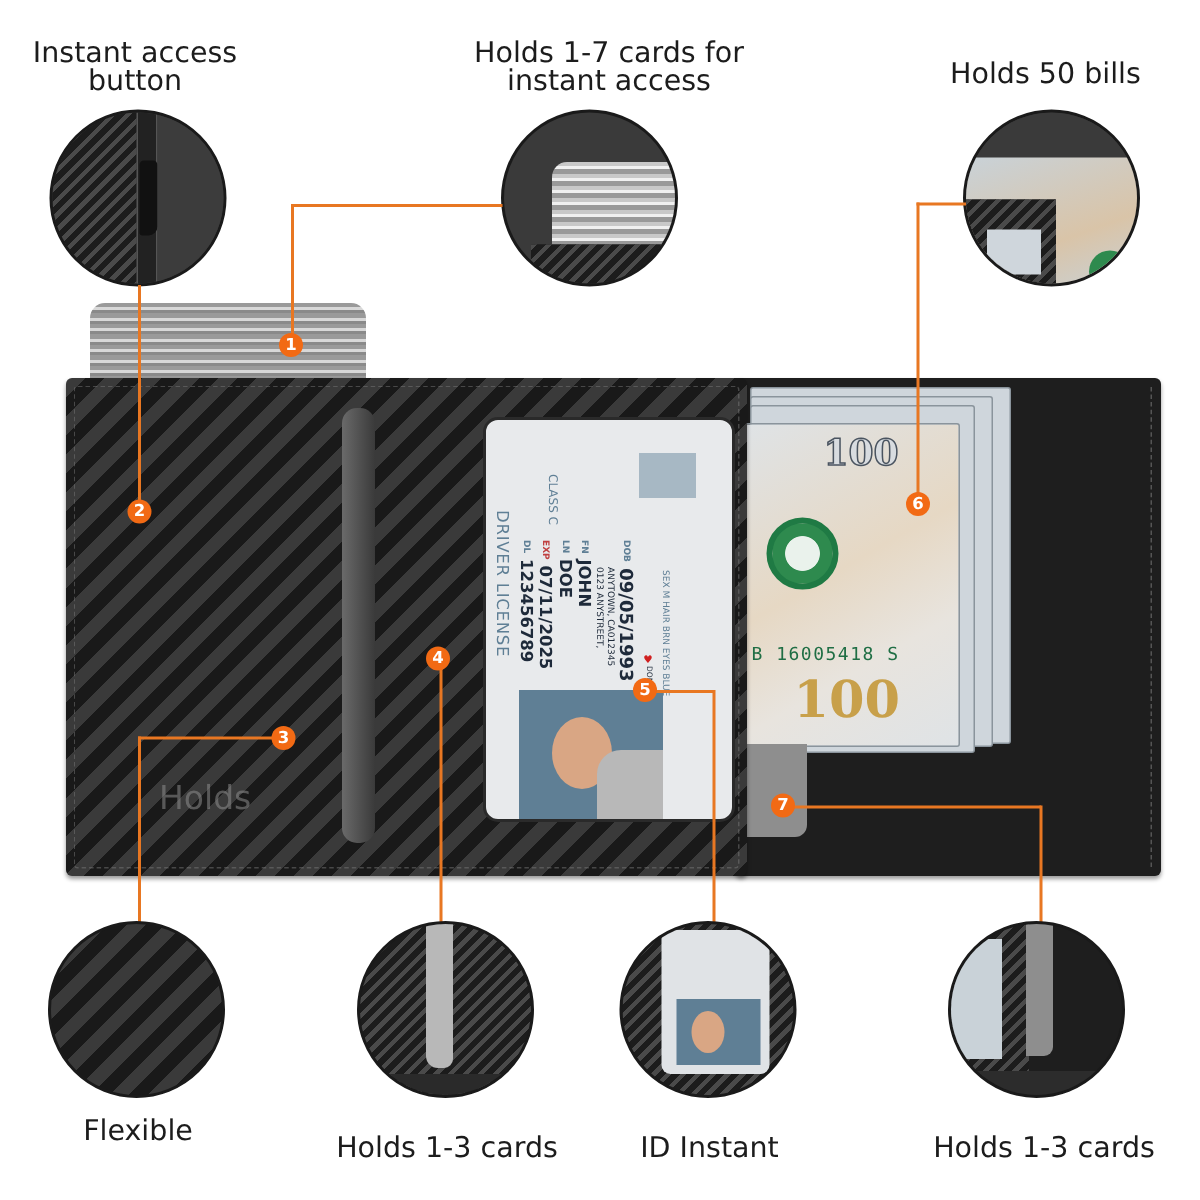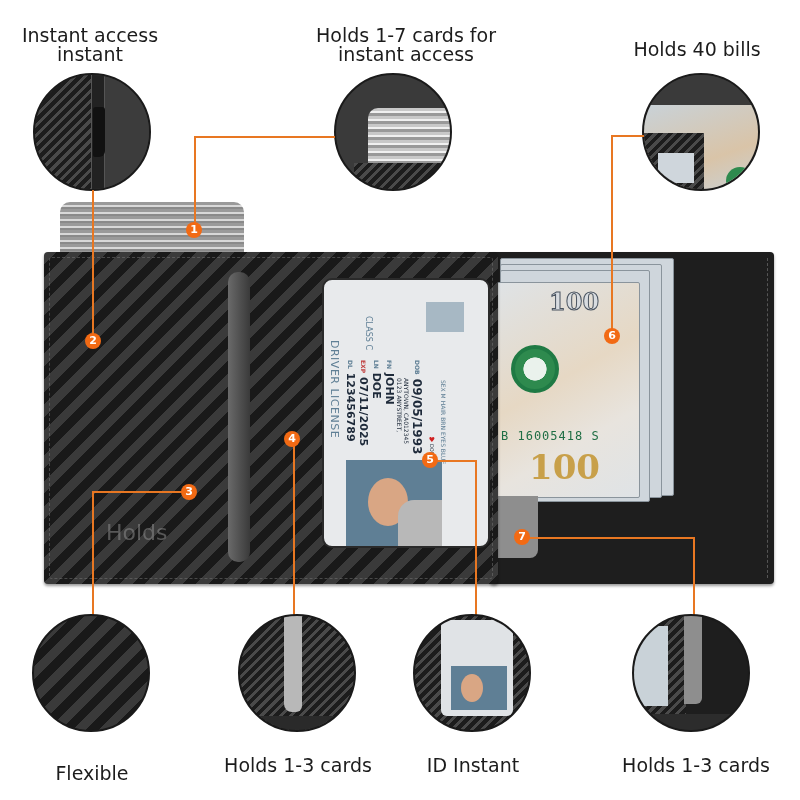--- a/index.html
+++ b/index.html
@@ -23,27 +23,27 @@
   .idwin{position:absolute;left:322px;top:278px;width:168px;height:270px;border-radius:10px;background:#e8eaec;overflow:hidden;border:2px solid #2a2a2a;box-sizing:border-box;}
   .bill{position:absolute;background:#cfd6dc;border:1px solid #8a949c;border-radius:2px;}
   .slot{position:absolute;left:228px;top:272px;width:22px;height:290px;border-radius:10px;background:linear-gradient(90deg,#6a6a6a,#3a3a3a);}
   .id-v{writing-mode:vertical-rl;position:absolute;color:#1e2a3a;}
 </style>
 </head>
 <body>
 
 <div class="label" style="left:8px;top:26px;width:164px;">
   <div>Instant access</div>
-  <div>instant</div>
+  <div>button</div>
 </div>
 <div class="label" style="left:296px;top:26px;width:220px;">
   <div>Holds 1-7 cards for</div>
   <div>instant access</div>
 </div>
-<div class="label" style="left:612px;top:40px;width:170px;">Holds 40 bills</div>
+<div class="label" style="left:612px;top:40px;width:170px;">Holds 50 bills</div>
 
 <div class="circle" style="left:33px;top:73px;">
   <div class="carbon" style="position:absolute;left:0;top:0;width:58px;height:118px;"></div>
   <div style="position:absolute;left:56px;top:0;width:12px;height:118px;background:#222;border-left:1px solid #555;border-right:1px solid #555;"></div>
   <div style="position:absolute;left:58px;top:32px;width:12px;height:50px;background:#111;border-radius:3px 3px 6px 2px;"></div>
   <div style="position:absolute;left:70px;top:0;width:48px;height:118px;background:#3c3c3c;"></div>
 </div>
 
 <div class="circle" style="left:334px;top:73px;">
   <div style="position:absolute;left:32px;top:33px;width:90px;height:56px;border-radius:10px 0 0 0;background:repeating-linear-gradient(180deg,#c8c8c8 0 3px,#f0f0f0 3px 5px,#999 5px 8px);"></div>
@@ -143,18 +143,18 @@
   </div>
 </div>
 
 <div class="circle" style="left:632px;top:614px;background:#1e1e1e;">
   <div class="carbon" style="position:absolute;left:0;top:0;width:52px;height:100px;"></div>
   <div style="position:absolute;left:0;top:10px;width:34px;height:80px;background:#c9d2d8;"></div>
   <div style="position:absolute;left:50px;top:0;width:18px;height:88px;background:#8e8e8e;border-radius:0 0 6px 0;"></div>
   <div style="position:absolute;left:0;top:98px;width:118px;height:20px;background:#2c2c2c;"></div>
 </div>
 
-<div class="label" style="left:10px;top:745px;width:164px;margin-top:19px;">
+<div class="label" style="left:10px;top:745px;width:164px;">
   <div>Flexible</div>
 </div>
 <div class="label" style="left:200px;top:756px;width:196px;">Holds 1-3 cards</div>
 <div class="label" style="left:410px;top:756px;width:126px;">ID Instant</div>
 <div class="label" style="left:598px;top:756px;width:196px;">Holds 1-3 cards</div>
 
 </body></html>

